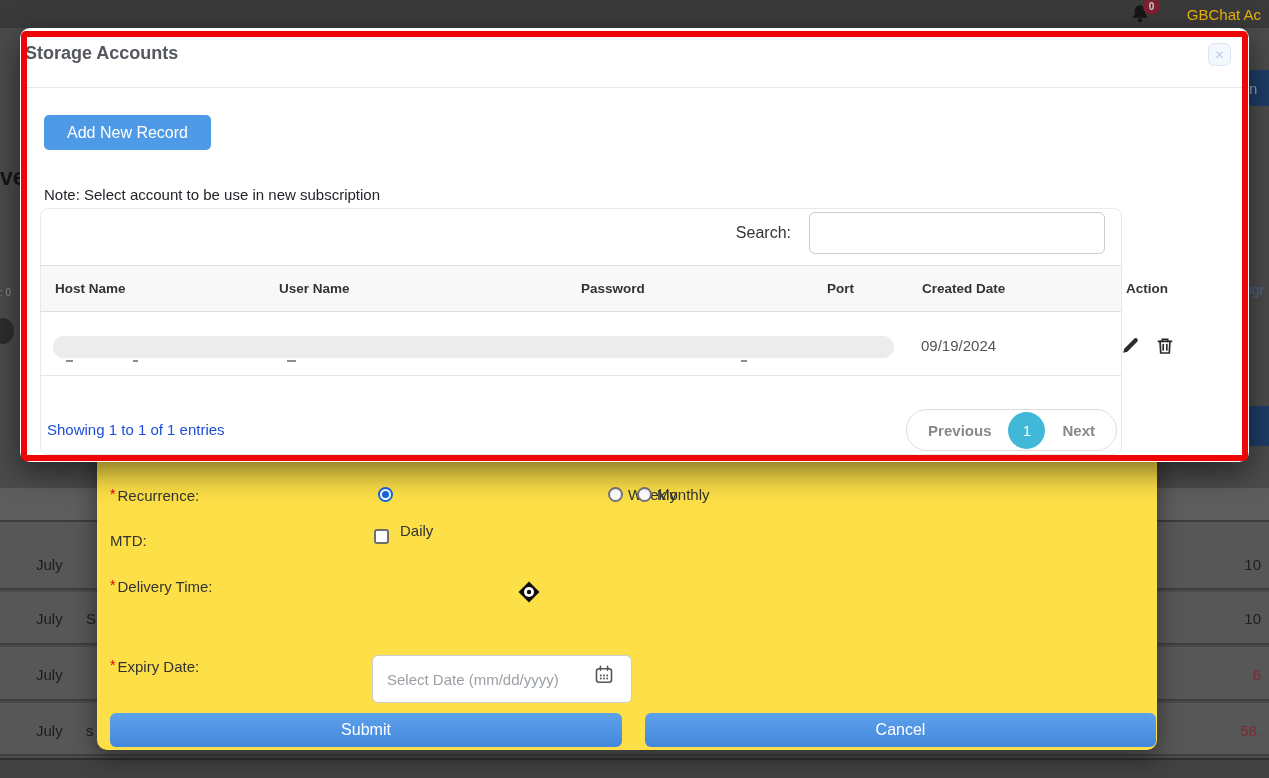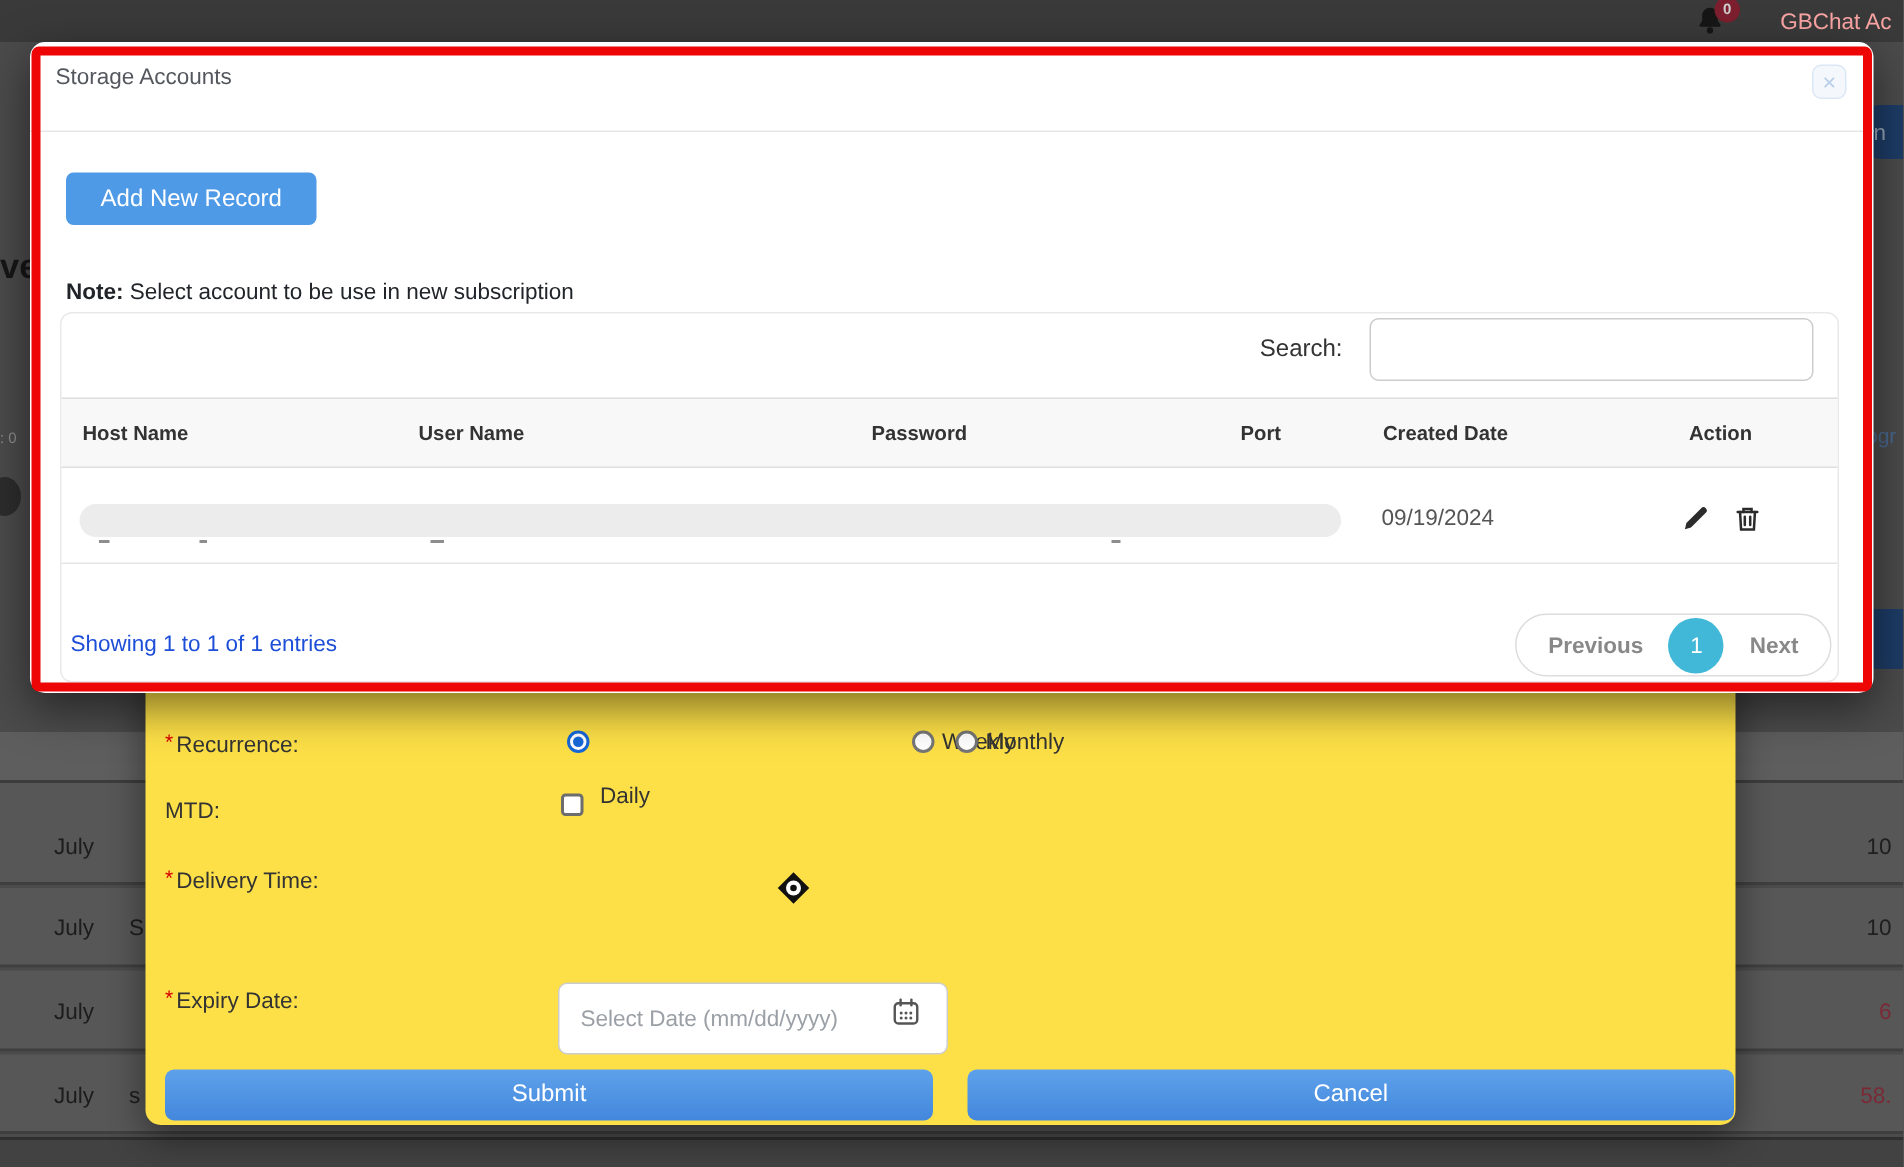--- a/index.html
+++ b/index.html
@@ -2,21 +2,21 @@
 <html><head>
 <meta charset="utf-8">
 <style>
   html,body{margin:0;padding:0;background:#222;}
   *{box-sizing:border-box;font-family:"Liberation Sans","DejaVu Sans",sans-serif;}
   #stage{position:relative;width:1269px;height:778px;overflow:hidden;background:#4b4b4b;}
   .abs{position:absolute;}
 
   
   #topbar{left:0;top:0;width:1269px;height:28px;background:#3a3a3a;}
-  #brand{right:8px;top:6px;color:#fca5a5;font-size:15px;}
+  #brand{right:8px;top:6px;color:#eab308;font-size:15px;}
   #bell{right:117px;top:2px;width:24px;height:24px;}
   #bell-badge{right:109px;top:-2px;width:17px;height:17px;background:#7d1f2e;border-radius:50%;
     color:#cfcfcf;font-size:10px;font-weight:bold;display:flex;align-items:center;justify-content:center;}
   #bg-left-big{left:0;top:164px;color:#161616;font-size:23px;font-weight:bold;}
   #bg-left-small{left:0;top:287px;color:#8e8e8e;font-size:10px;}
   #bg-left-circle{left:-8px;top:318px;width:22px;height:26px;border-radius:50%;background:#2d2d2d;}
   .navy-frag{background:#1d3c66;border-radius:6px 0 0 6px;}
   #bg-right-btn-top{left:1246px;top:70px;width:23px;height:36px;color:#93a3b4;font-size:15px;
     display:flex;align-items:center;padding-left:3px;}
   #bg-right-link{left:1244px;top:282px;color:#49688f;font-size:14px;}
@@ -44,29 +44,29 @@
     padding:0 14px;background:#fff;outline:none;}
   .tinput::placeholder{color:#9aa0a6;}
   .big-btn{position:absolute;height:34px;border:none;border-radius:6px;color:#fff;font-size:16px;
     background:linear-gradient(180deg,#5ea1ea,#4387dd);cursor:pointer;}
 
   
   #storage-modal{left:20px;top:28px;width:1229px;height:434px;background:#fff;border-radius:10px;z-index:10;
     box-shadow:0 10px 30px rgba(0,0,0,.5);}
   #red-frame{position:absolute;left:1px;top:3px;right:1px;bottom:1px;border:6px solid #ee0505;border-radius:5px;
     pointer-events:none;z-index:20;}
-  #sm-title{left:17px;top:15px;font-size:15px;color:#54585e;}
+  #sm-title{left:5px;top:15px;font-size:18px;color:#54585e;font-weight:bold;}
   #sm-close{right:18px;top:15px;width:23px;height:23px;border:1px solid #dbe7f5;background:#f4f8fd;border-radius:6px;
     color:#b9cfe8;font-size:12px;font-weight:bold;display:flex;align-items:center;justify-content:center;cursor:pointer;}
   #sm-divider{left:0;top:59px;width:100%;border-bottom:1px solid #e7e7e7;}
   #add-btn{left:24px;top:87px;width:167px;height:35px;background:#4e9ae6;border:none;border-radius:5px;
     color:#fff;font-size:16px;cursor:pointer;}
   #note-line{left:24px;top:158px;font-size:15px;color:#212529;}
-  #note-line b{font-weight:bold;}
-  #sm-card{left:20px;top:180px;width:1186px;height:247px;border:1px solid #e9e9e9;border-radius:8px;background:#fff;}
+  #note-line b{font-weight:normal;}
+  #sm-card{left:20px;top:180px;width:1082px;height:247px;border:1px solid #e9e9e9;border-radius:8px;background:#fff;}
   #search-label{right:330px;top:15px;font-size:16px;color:#333;}
   #search-input{right:16px;top:3px;width:296px;height:42px;}
   #tbl-head{left:0;top:56px;width:100%;height:47px;background:#f8f8f8;border-top:1px solid #dedede;border-bottom:1px solid #dedede;}
   .th{position:absolute;top:15px;font-size:13.5px;font-weight:bold;color:#333;}
   #tbl-row{left:0;top:103px;width:100%;height:64px;border-bottom:1px solid #e5e5e5;}
   #redact-bar{left:12px;top:24px;width:841px;height:22px;background:#ececec;border-radius:11px;}
   .redact-mark{position:absolute;top:48px;height:2px;background:#8d8d8d;}
   #row-date{left:880px;top:25px;font-size:15px;color:#555;}
   .action-icon{position:absolute;top:25px;width:18px;height:18px;cursor:pointer;}
   #showing-text{left:6px;top:212px;font-size:15px;color:#1d4ed8;}

